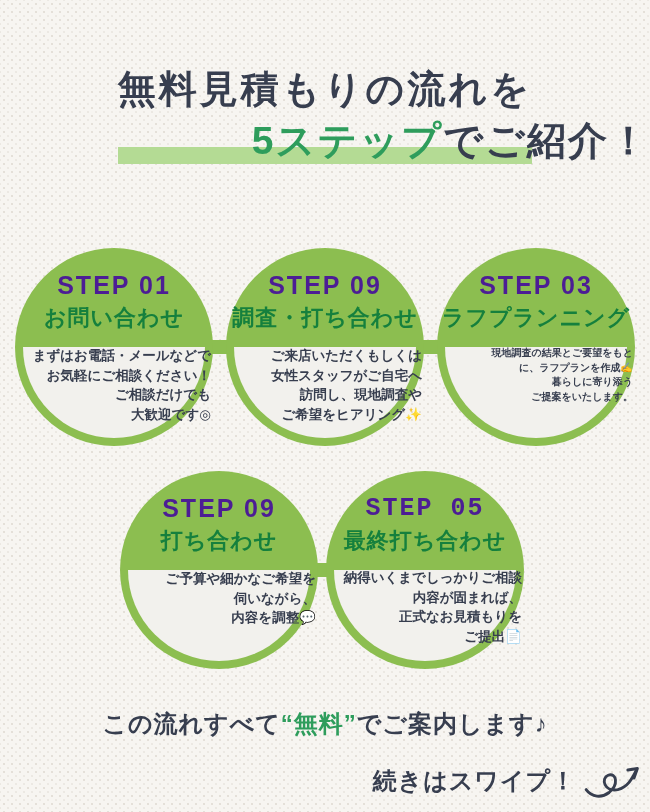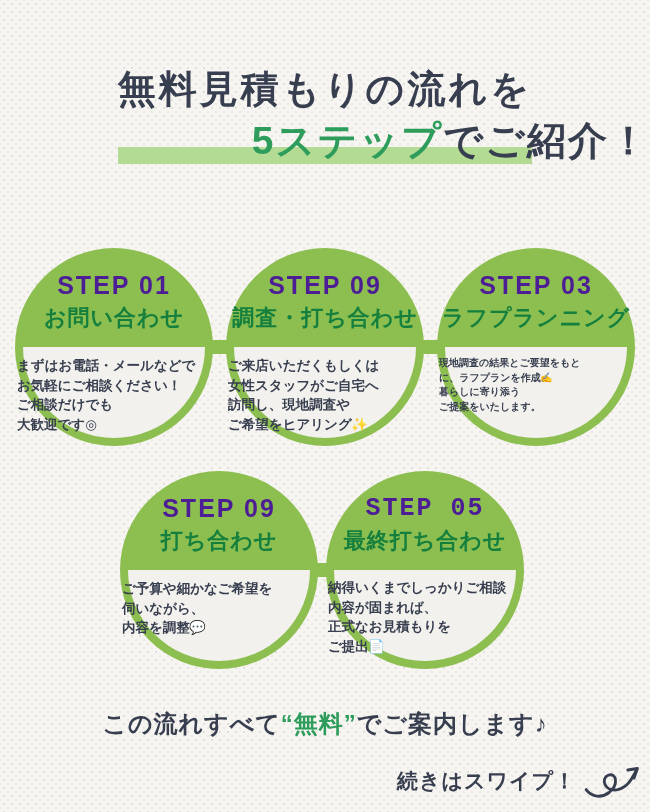--- a/index.html
+++ b/index.html
@@ -66,37 +66,37 @@
   .step-label{
     position:absolute;top:23px;left:0;right:0;text-align:center;
     color:#4c1d95;font-size:25px;font-weight:600;letter-spacing:2px;
   }
   .step-title{
     position:absolute;top:55px;left:0;right:0;text-align:center;
     color:#15803d;font-size:22px;font-weight:800;letter-spacing:1px;
     white-space:nowrap;
   }
   .step-body{
-    position:absolute;top:108px;left:50%;transform:translateX(-50%);
-    width:194px;text-align:left;color:var(--navy);
+    position:absolute;top:98px;left:50%;transform:translateX(-50%);
+    width:194px;text-align:right;color:var(--navy);
     font-size:13.5px;font-weight:700;line-height:1.46;
     white-space:pre-line;
   }
   .c3 .step-body{font-size:10px;}
 
   
   .footer-main{
     position:absolute;top:708px;left:0;right:0;text-align:center;
     font-size:24px;font-weight:700;color:var(--navy);letter-spacing:1px;
   }
   .swipe{
     position:absolute;top:758px;right:6px;
     display:flex;align-items:center;gap:4px;color:var(--navy);
   }
-  .swipe-text{font-size:21px;font-weight:800;letter-spacing:1px;}
+  .swipe-text{font-size:24px;font-weight:800;letter-spacing:1px;}
   .swipe svg{width:64px;height:46px;display:block;}
 </style>
 </head>
 <body>
 
 <div class="canvas">
 
   <div class="t1">無料見積もりの流れを</div>
   <div class="t2">
     <span class="hl-bar"></span>

